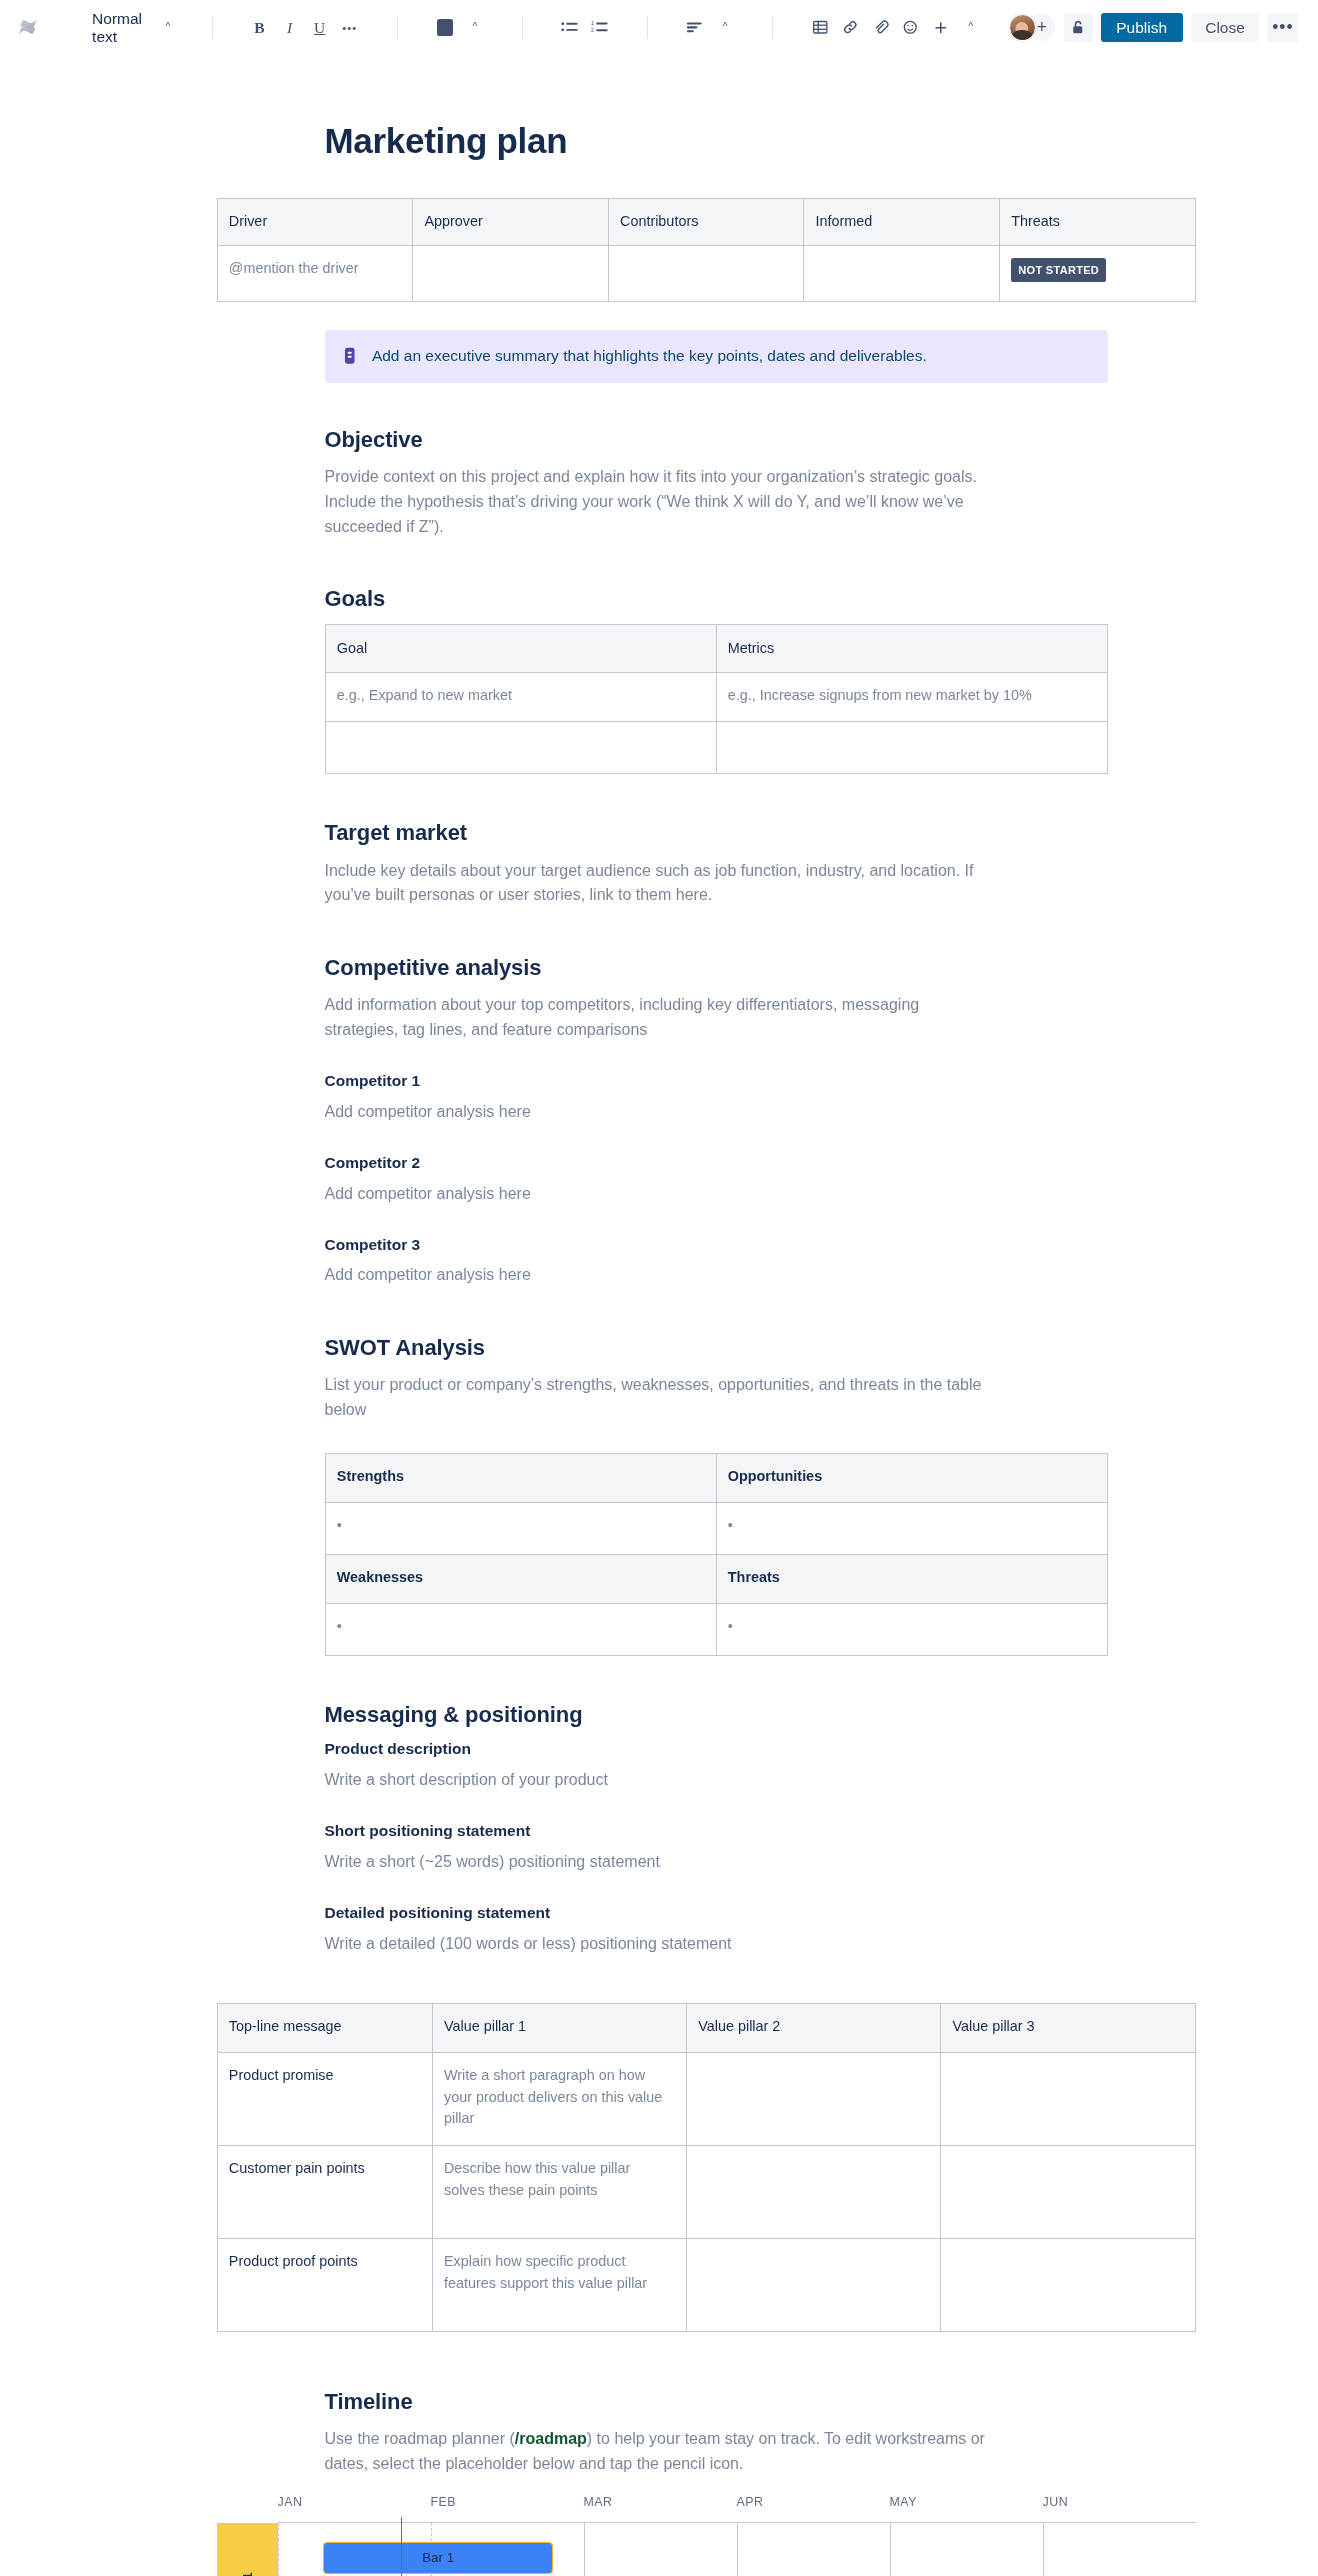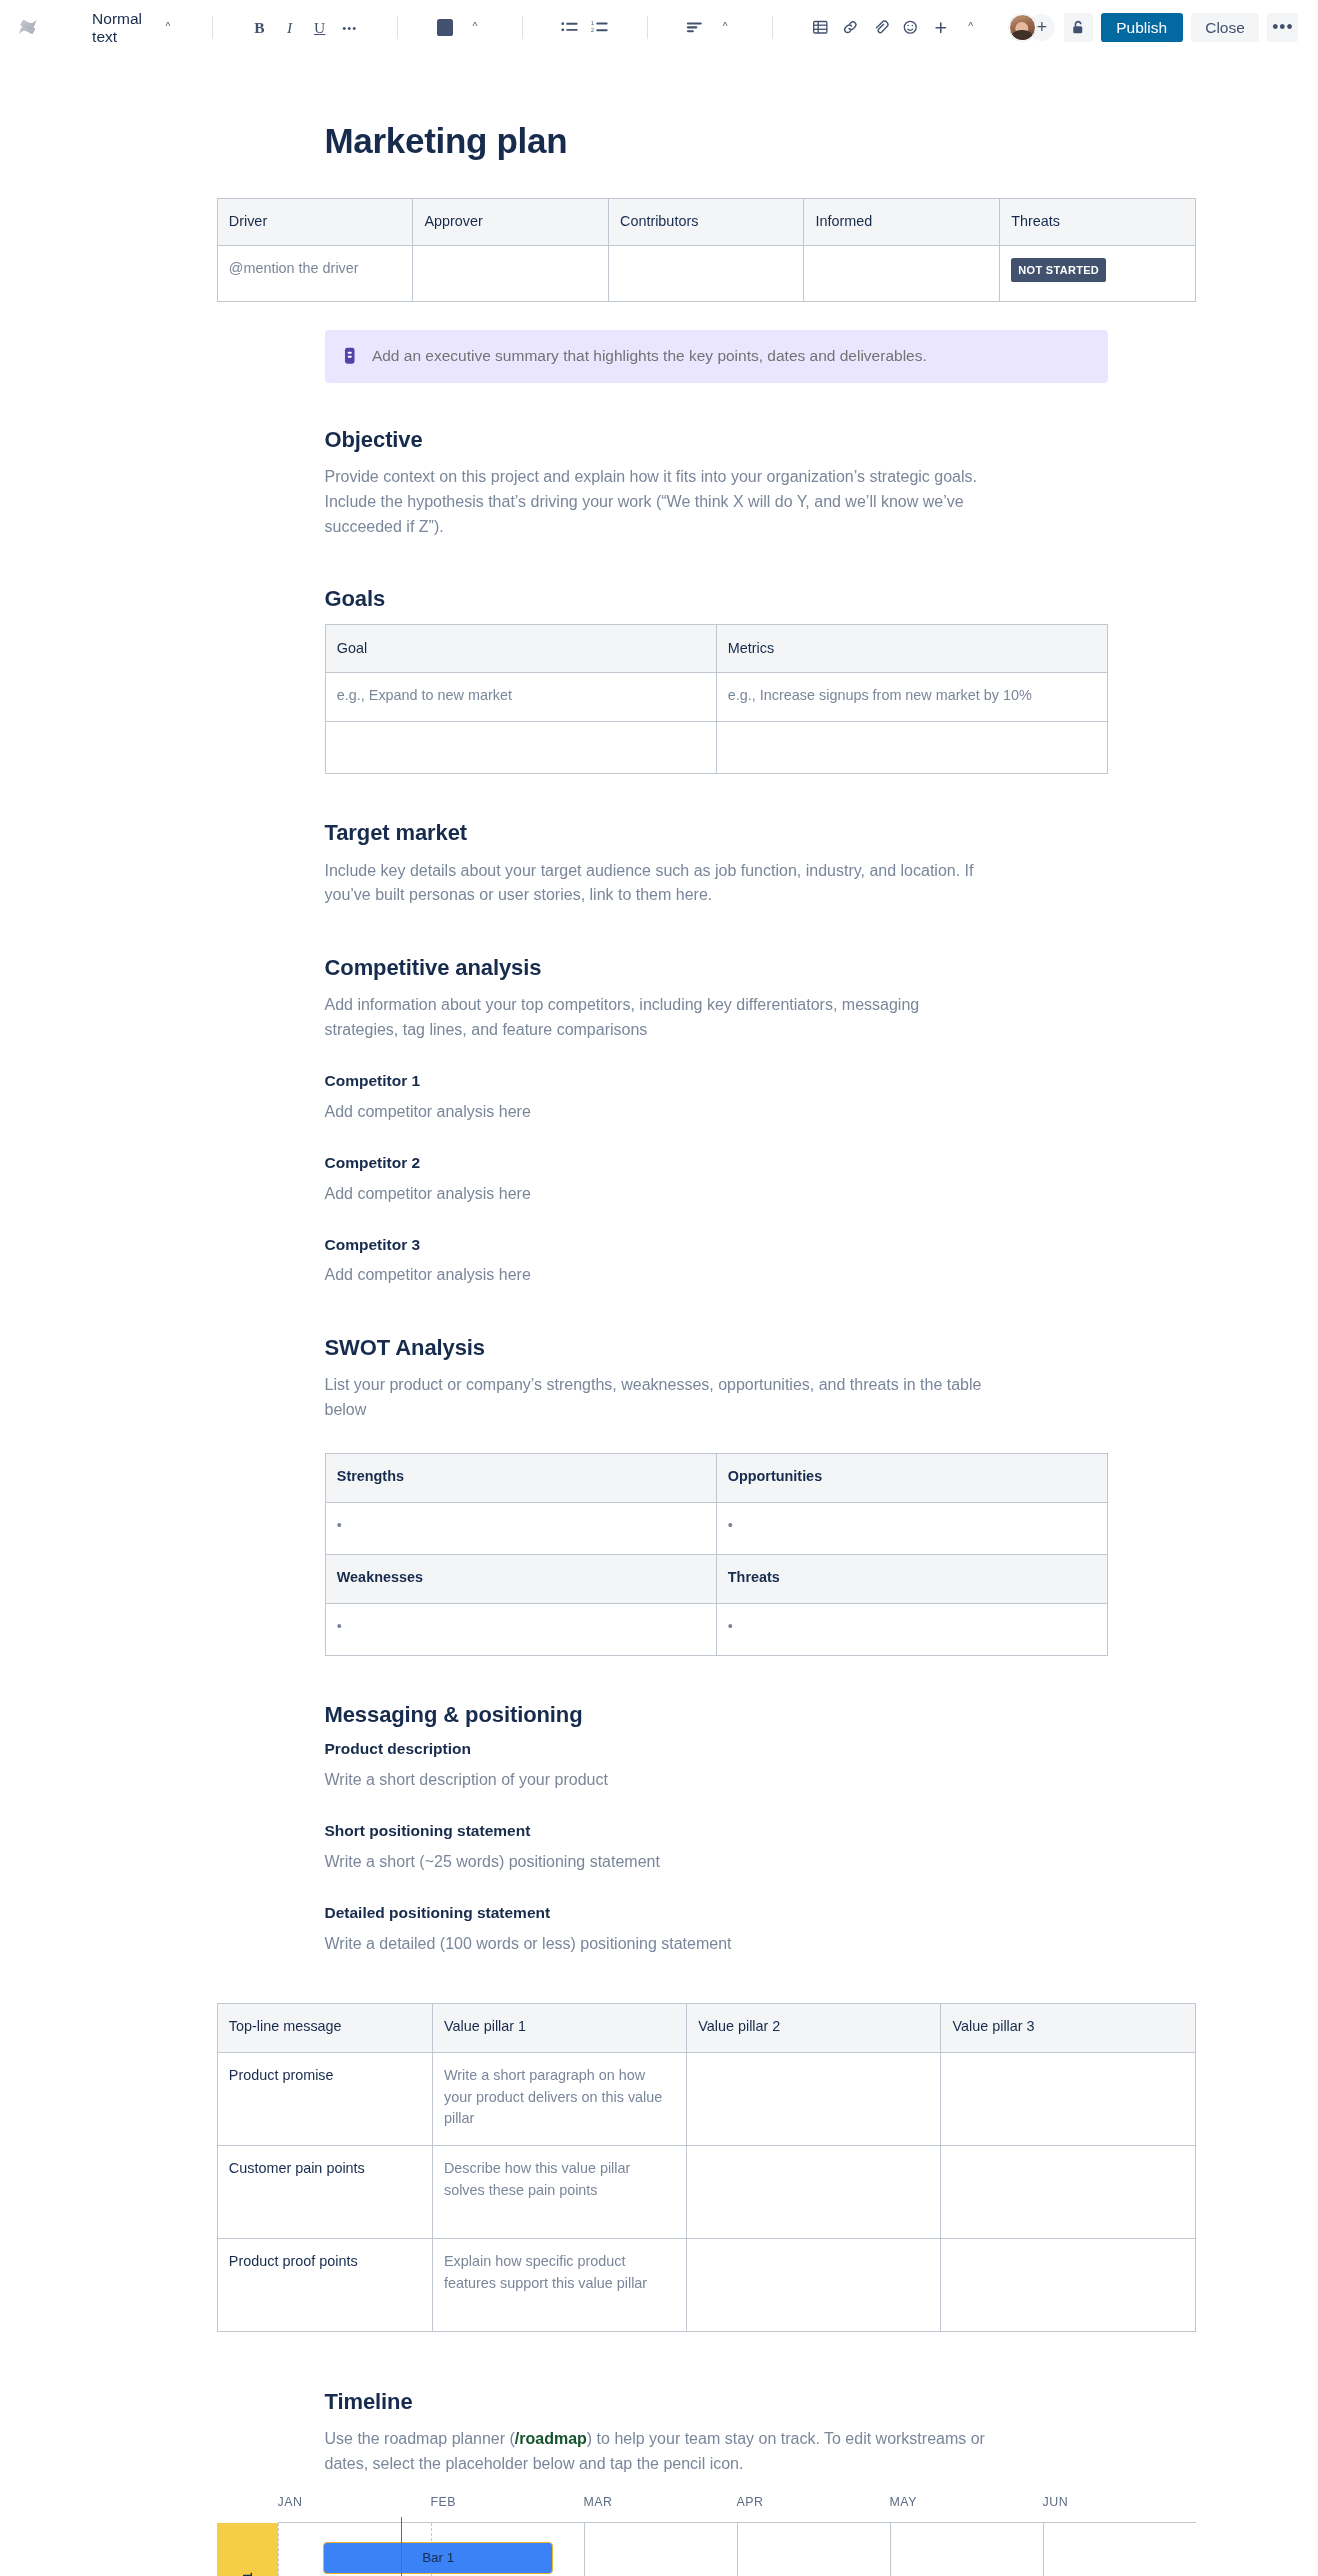--- a/index.html
+++ b/index.html
@@ -165,21 +165,21 @@
     background: #eae6ff;
     border-radius: 4.1px;
     padding: 15.5px 16.5px;
     width: 783px;
     margin: 28px 0 44px 0;
   }
   .info-icon {
     width: 17.5px; height: 17.5px; flex: 0 0 17.5px;
     display:flex; align-items:center; justify-content:center;
   }
-  .info-text { font-size: 15.5px; color: #737373; line-height: 1.4; }
+  .info-text { font-size: 15.5px; color: #0c4a6e; line-height: 1.4; }
 
   
   .tbl-goals { width: 783px; }
   .tbl-goals th { width: 50%; }
   .tbl-goals td { height: 49px; }
   .tbl-goals tr.empty td { height: 52px; }
 
   .tbl-swot { width: 783px; }
   .tbl-swot th { width: 50%; height: 49px; }
   .tbl-swot td { height: 52px; }

